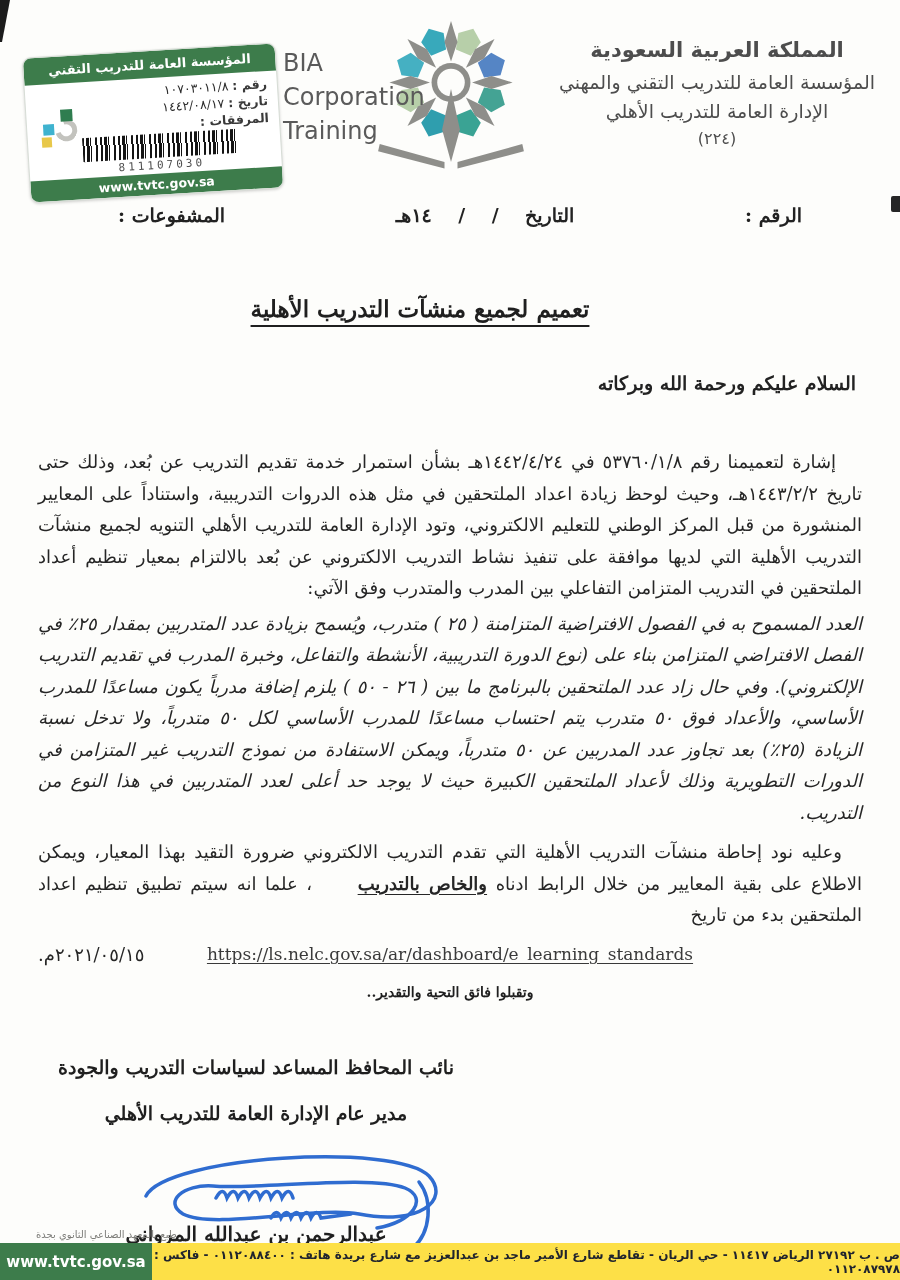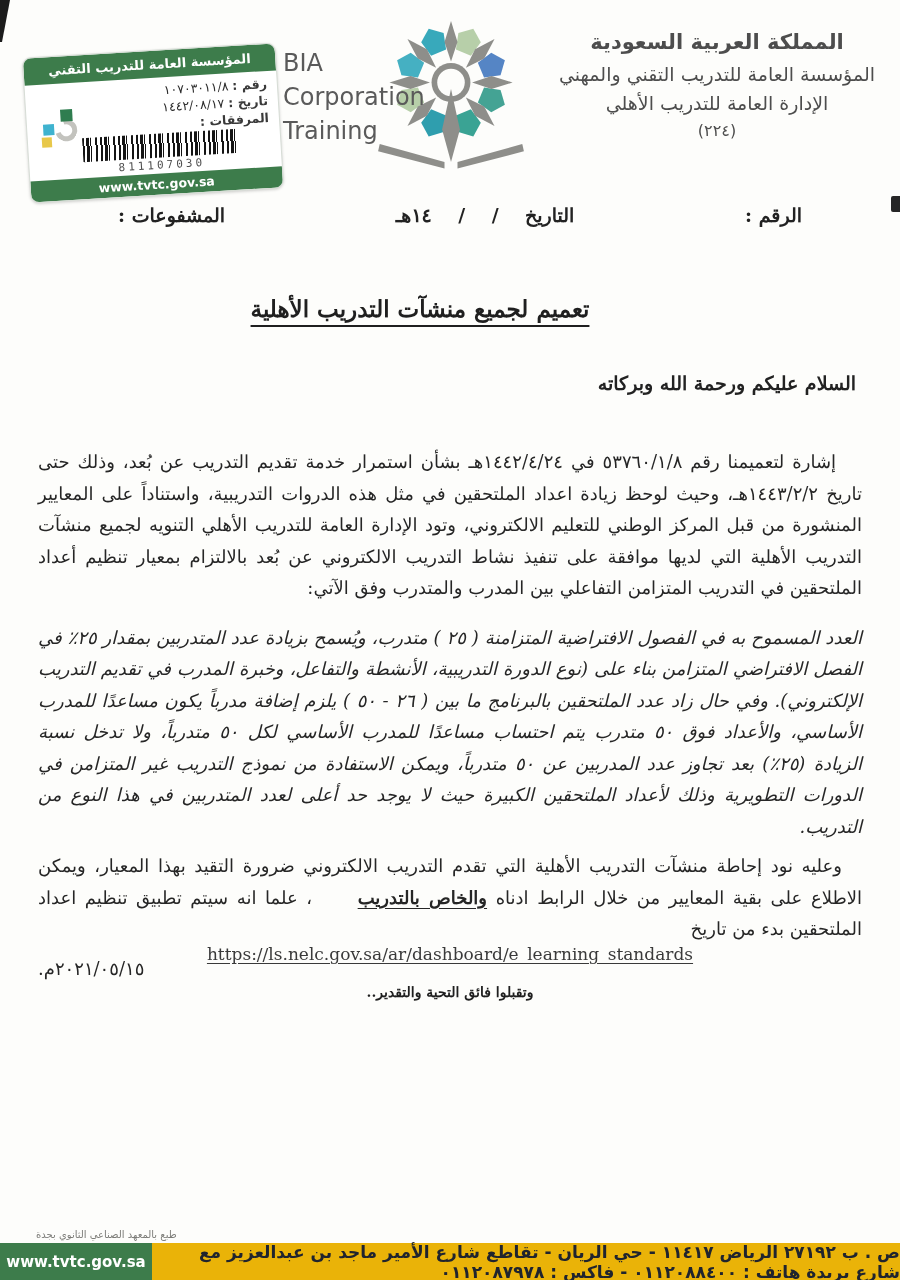--- a/index.html
+++ b/index.html
@@ -7,21 +7,21 @@
   .page {
     position:relative; width:900px; height:1280px; margin:0 auto;
     background:#fdfdfb; overflow:hidden;
     font-family:"DejaVu Sans", sans-serif; color:#2e2e2e;
   }
   
   .artifact-tl { position:absolute; left:0; top:0; width:10px; height:42px; background:#1c1c1c; clip-path:polygon(0 0,100% 0,20% 100%,0 100%); }
   .artifact-right { position:absolute; right:0; top:196px; width:9px; height:16px; background:#262626; border-radius:2px 0 0 2px; }
 
   
-  .header-right { position:absolute; top:30px; right:8px; width:350px; text-align:center; direction:rtl; color:#4d4d4d; }
+  .header-right { position:absolute; top:38px; right:8px; width:350px; text-align:center; direction:rtl; color:#4d4d4d; }
   .header-right .l1 { font-size:21px; font-weight:bold; margin-bottom:9px; }
   .header-right .l2 { font-size:19px; margin-bottom:7px; }
   .header-right .l3 { font-size:19px; margin-bottom:7px; }
   .header-right .l4 { font-size:16px; }
 
   
   .logo { position:absolute; left:366px; top:8px; width:170px; height:162px; }
 
   
   .en-fragments { position:absolute; left:283px; top:46px; color:#5a5a5a; font-size:24px; }
@@ -69,21 +69,21 @@
   .greeting {
     position:absolute; top:372px; right:44px; direction:rtl;
     font-family:"DejaVu Serif", serif; font-size:19px; font-weight:bold; color:#222;
   }
 
   
   .body-text {
     position:absolute; top:446px; left:38px; right:38px; direction:rtl; text-align:justify;
     font-family:"DejaVu Serif", serif; font-size:18px; line-height:31.5px; color:#262626;
   }
-  .body-text p.p1 { text-indent:26px; margin-bottom:18px; }
+  .body-text p.p1 { text-indent:26px; margin-bottom:4px; }
   .body-text p.p2 { margin-bottom:8px;font-style:italic; }
   .body-text p.p3 { text-indent:20px; }
   .p3-link { font-weight:bold; text-decoration:underline; text-underline-offset:4px;margin-left:37px; }
   .p3-date { text-align:left; direction:rtl; margin-top:8px; }
 
   .url-line {
     position:absolute; top:944px; left:0; right:0; text-align:center;
     font-family:"DejaVu Serif", serif; font-size:17px; color:#3a3a3a;
   }
   .url-line a { color:#3a3a3a; text-decoration:underline; text-underline-offset:3px; }
@@ -97,21 +97,21 @@
     font-family:"DejaVu Serif", serif; font-weight:bold; color:#1f1f1f; }
   .signature-block .t1 { font-size:19px; margin-bottom:24px; }
   .signature-block .t2 { font-size:19px; }
   .signature-scribble { position:absolute; left:95px; top:78px; width:340px; height:120px; }
   .signature-block .name { font-size:20px; margin-top:98px; }
 
   
   .print-note { position:absolute; left:8px; bottom:40px; font-size:10px; color:#7c7c78; direction:rtl;margin-left:28px; }
   .footer-bar { position:absolute; bottom:0; left:0; right:0; height:37px; display:flex; }
   .footer-web { width:152px; background:#3d7c4b; color:#fff; font-size:15px; font-weight:bold; display:flex; align-items:center; justify-content:center; }
-  .footer-address { flex:1; background:#eab308; color:#20242e; font-size:17px; direction:rtl; display:flex; align-items:center; justify-content:center; font-weight:bold; }
+  .footer-address { flex:1; background:#fde047; color:#20242e; font-size:12px; direction:rtl; display:flex; align-items:center; justify-content:center; font-weight:bold; }
 </style>
 </head>
 <body>
 
 <div class="page">
 
   <div class="artifact-tl"></div>
   <div class="artifact-right"></div>
 
   <div class="header-right">
@@ -230,20 +230,35 @@
     <p class="p3"><span>وعليه نود إحاطة منشآت التدريب الأهلية التي تقدم التدريب الالكتروني ضرورة التقيد بهذا المعيار، ويمكن الاطلاع على بقية المعايير من خلال الرابط ادناه </span><span class="p3-link">والخاص بالتدريب</span><span> ، علما انه سيتم تطبيق تنظيم اعداد الملتحقين بدء من تاريخ</span></p>
     <div class="p3-date">٢٠٢١/٠٥/١٥م.</div>
   </div>
 
   <div class="url-line">
     <a href="#">https://ls.nelc.gov.sa/ar/dashboard/e_learning_standards</a>
   </div>
 
   <div class="closing">وتقبلوا فائق التحية والتقدير..</div>
 
+  <div class="signature-block">
+    <div class="t1">نائب المحافظ المساعد لسياسات التدريب والجودة</div>
+    <div class="t2">مدير عام الإدارة العامة للتدريب الأهلي</div>
+    <div class="signature-scribble">
+      <svg viewBox="0 0 340 120" width="340" height="120">
+        <g fill="none" stroke="#2f6cd0" stroke-width="3.5" stroke-linecap="round">
+          <path d="M25,62 C45,22 275,8 308,42 C330,66 298,92 238,80 C195,72 92,96 62,80 C42,68 62,50 92,52 C135,56 250,40 284,54 C308,64 292,88 256,94"></path>
+          <path d="M95,64 q7,-13 11,0 q7,-13 11,0 q7,-13 11,0 q7,-13 11,0 q7,-13 11,0 q7,-13 11,0 q7,-13 11,0"></path>
+          <path d="M150,84 q6,-11 10,0 q6,-11 10,0 q6,-11 10,0 q6,-11 10,0 q6,-11 10,0 l30,-4"></path>
+          <path d="M298,48 C312,66 310,98 292,114"></path>
+        </g>
+      </svg>
+    </div>
+    <div class="name">عبدالرحمن بن عبدالله المرواني</div>
+  </div>
 
   <div class="print-note">طبع بالمعهد الصناعي الثانوي بجدة</div>
   <div class="footer-bar">
     <div class="footer-web">www.tvtc.gov.sa</div>
     <div class="footer-address">ص . ب ٢٧١٩٢ الرياض ١١٤١٧ - حي الريان - تقاطع شارع الأمير ماجد بن عبدالعزيز مع شارع بريدة هاتف : ٠١١٢٠٨٨٤٠٠ - فاكس : ٠١١٢٠٨٧٩٧٨</div>
   </div>
 
 </div>
 
 </body></html>

